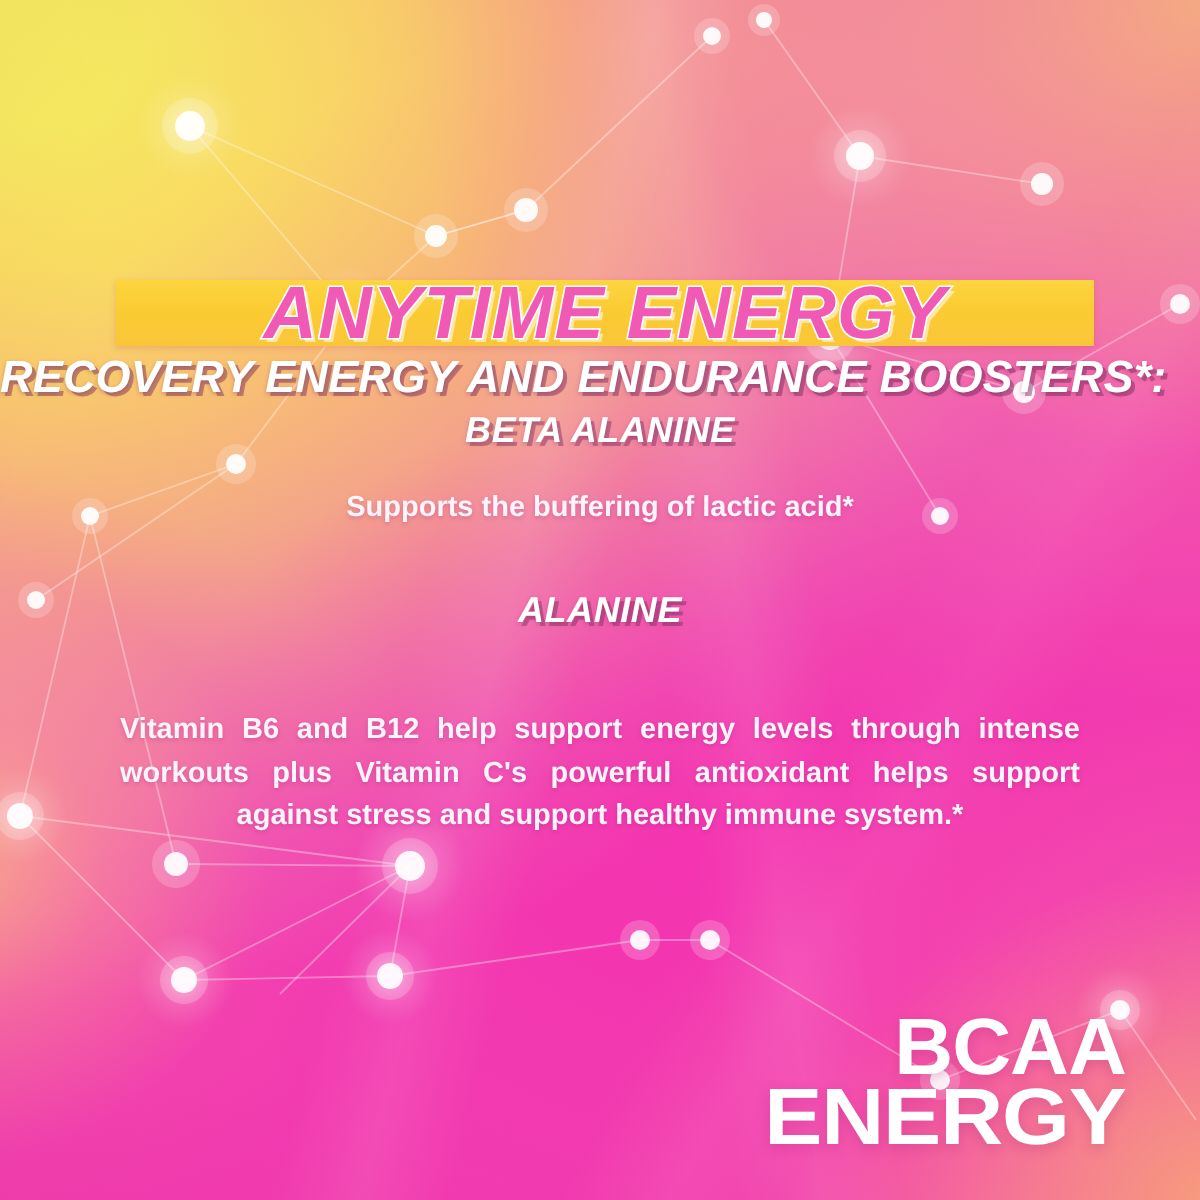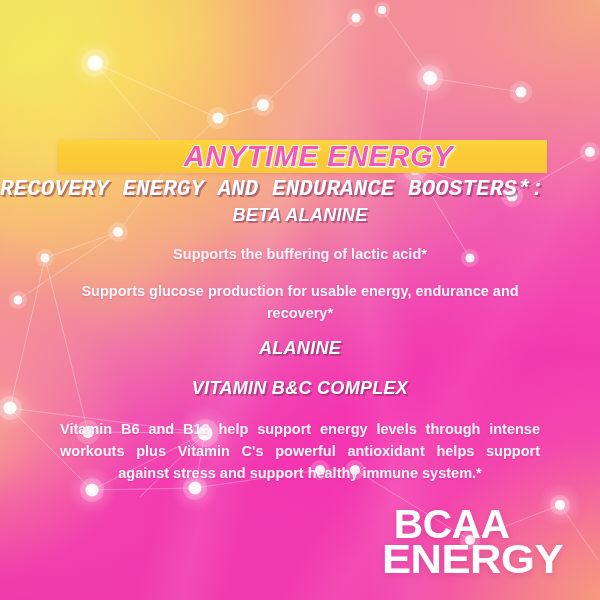--- a/index.html
+++ b/index.html
@@ -53,39 +53,37 @@
 
   
   .title-bar{
     position:absolute;left:58px;top:140px;width:489px;height:33px;
     background:linear-gradient(180deg,#fcd53f 0%,#fbcb32 48%,#f9c63a 100%);
     box-shadow:0 1px 3px rgba(190,60,110,.22);
   }
   .title-text{
     position:absolute;left:58px;top:138px;width:489px;height:37px;
     display:flex;align-items:center;justify-content:center;
-    font-size:29px;font-weight:bold;font-style:italic;
+    font-size:37px;font-weight:bold;font-style:italic;
     letter-spacing:.6px;
     color:#f059b4;
     -webkit-text-stroke:1.6px #ffffff;
     paint-order:stroke fill;
     text-shadow:2px 2px 0 rgba(255,255,255,.55);
     white-space:nowrap;
-    padding-left:16px;
   }
 
   .subtitle{
     position:absolute;left:0;top:176px;width:476px;
     text-align:left;
     font-size:22.5px;font-weight:bold;font-style:italic;
     color:#ffffff;
     letter-spacing:.1px;
     text-shadow:2px 2px 0 rgba(120,40,90,.45), 0 1px 2px rgba(120,40,90,.35);
     white-space:nowrap;
-    font-family:Liberation Mono, monospace;
   }
 
   
   .content{position:absolute;left:0;top:205px;width:530px;}
   .block{width:600px;text-align:center;}
   .ing-name{
     font-size:18px;font-weight:bold;font-style:italic;
     color:#ffffff;letter-spacing:.3px;
     text-shadow:2px 2px 0 rgba(120,40,90,.42), 0 1px 2px rgba(120,40,90,.3);
     margin:0 0 5px 0;
@@ -99,20 +97,21 @@
   .w-beta{width:430px;margin-top:18px;}
   .w-lala{width:440px;}
   .w-taur{width:420px;}
   .w-vitc{width:480px;text-align:justify;text-align-last:center;margin-top:20px;}
 
   .sp-1{height:15px;} .sp-2{height:14px;} .sp-3{height:14px;}
 
   
   .logo{
     position:absolute;right:37px;bottom:24px;
+    text-align:right;
     color:#ffffff;
     font-weight:bold;
     line-height:.86;
     letter-spacing:-0.5px;
     text-shadow:0 2px 6px rgba(170,40,110,.30);
   }
   .logo-1{font-size:40px;display:block;transform:scaleX(1.02);transform-origin:right center;}
   .logo-2{font-size:40px;display:block;transform:scaleX(1.09);transform-origin:right center;}
 </style>
 </head>
@@ -238,33 +237,31 @@
   <div class="content">
 
     <div class="block">
       <div class="ing-name">BETA ALANINE</div>
       <div class="ing-desc w-beta">Supports the buffering of lactic acid*</div>
     </div>
 
     <div class="sp-1"></div>
 
     <div class="block">
-      <div class="ing-desc w-lala">Supports glucose production for usable energy, endurance and recovery*</div>
     </div>
 
     <div class="sp-2"></div>
 
     <div class="block">
       <div class="ing-name">ALANINE</div>
     </div>
 
     <div class="sp-3"></div>
 
     <div class="block">
-      <div class="ing-name">VITAMIN B&amp;C COMPLEX</div>
       <div class="ing-desc w-vitc">Vitamin B6 and B12 help support energy levels through intense workouts plus Vitamin C's powerful antioxidant helps support against stress and support healthy immune system.*</div>
     </div>
 
   </div>
 
   <div class="logo">
     <span class="logo-1">BCAA</span>
     <span class="logo-2">ENERGY</span>
   </div>
 

